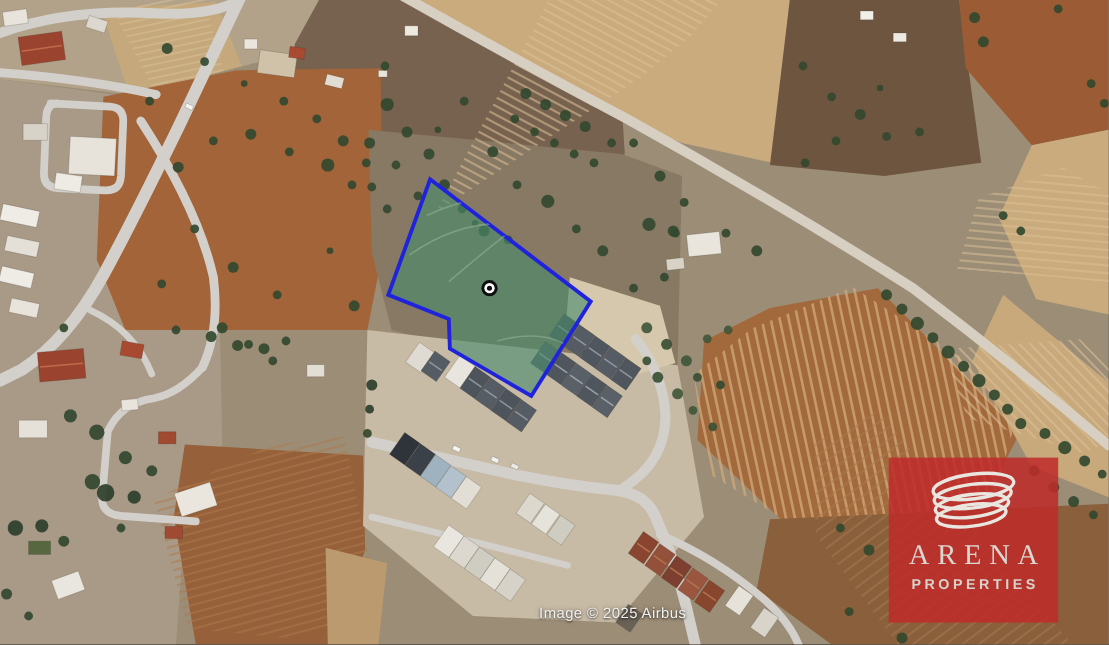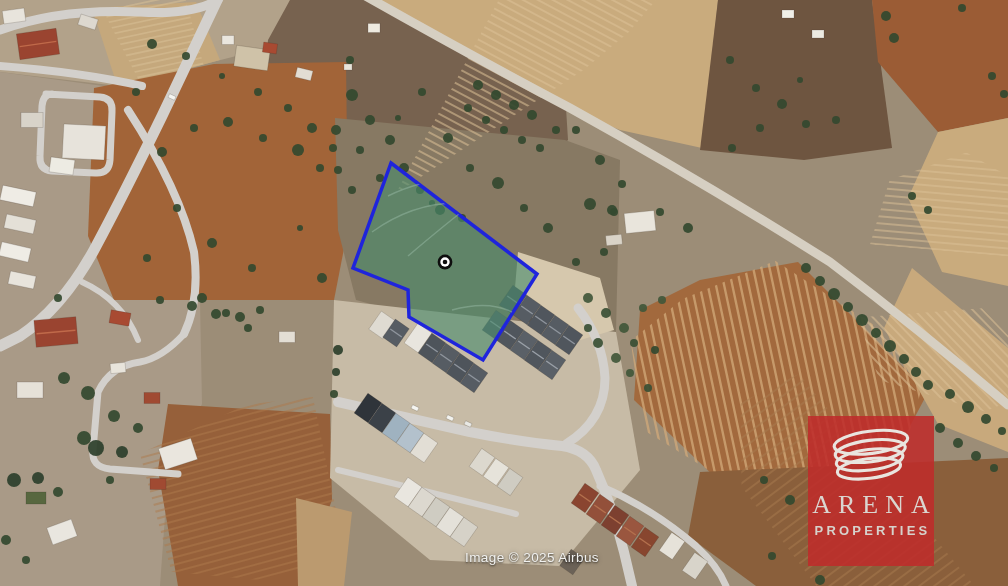--- a/index.html
+++ b/index.html
@@ -1,22 +1,22 @@
 <!DOCTYPE html>
 <html><head>
 <meta charset="utf-8">
 <style>
   html,body{margin:0;padding:0;background:#222;}
   .stage{position:relative;width:1008px;height:586px;overflow:hidden;
          background:#a1917b;font-family:"Liberation Sans",sans-serif;}
   .stage svg.map{position:absolute;left:0;top:0;}
-  .attribution{position:absolute;left:532px;top:550px;transform:translateX(-50%);
+  .attribution{position:absolute;left:557px;top:550px;transform:translateX(-50%);
     white-space:nowrap;font-size:13.5px;color:#f1f1ef;letter-spacing:.4px;
     text-shadow:0 1px 2px rgba(0,0,0,.65),0 0 5px rgba(0,0,0,.35);}
-  .logo{position:absolute;left:808px;top:416px;width:126px;height:150px;
+  .logo{position:absolute;left:808px;top:416px;width:154px;height:150px;
     background:rgba(191,44,42,.87);display:flex;flex-direction:column;
     align-items:center;box-sizing:border-box;padding-top:12px;}
   .logo-icon{width:86px;height:58px;flex:none;}
   .logo-brand{font-family:"Liberation Serif",serif;font-size:26px;line-height:26px;
     color:#dad6d0;letter-spacing:7px;margin:6px 0 0 7px;font-weight:400;}
   .logo-sub{font-size:13px;line-height:12px;color:#d6d2cc;letter-spacing:3.2px;
     margin:7px 0 0 3px;font-weight:700;}
 </style>
 </head>
 <body>

